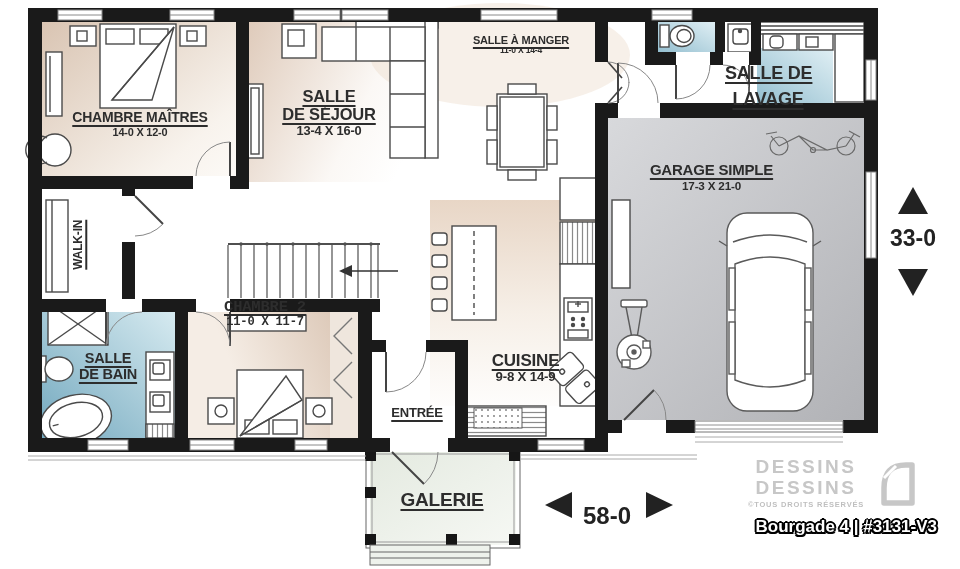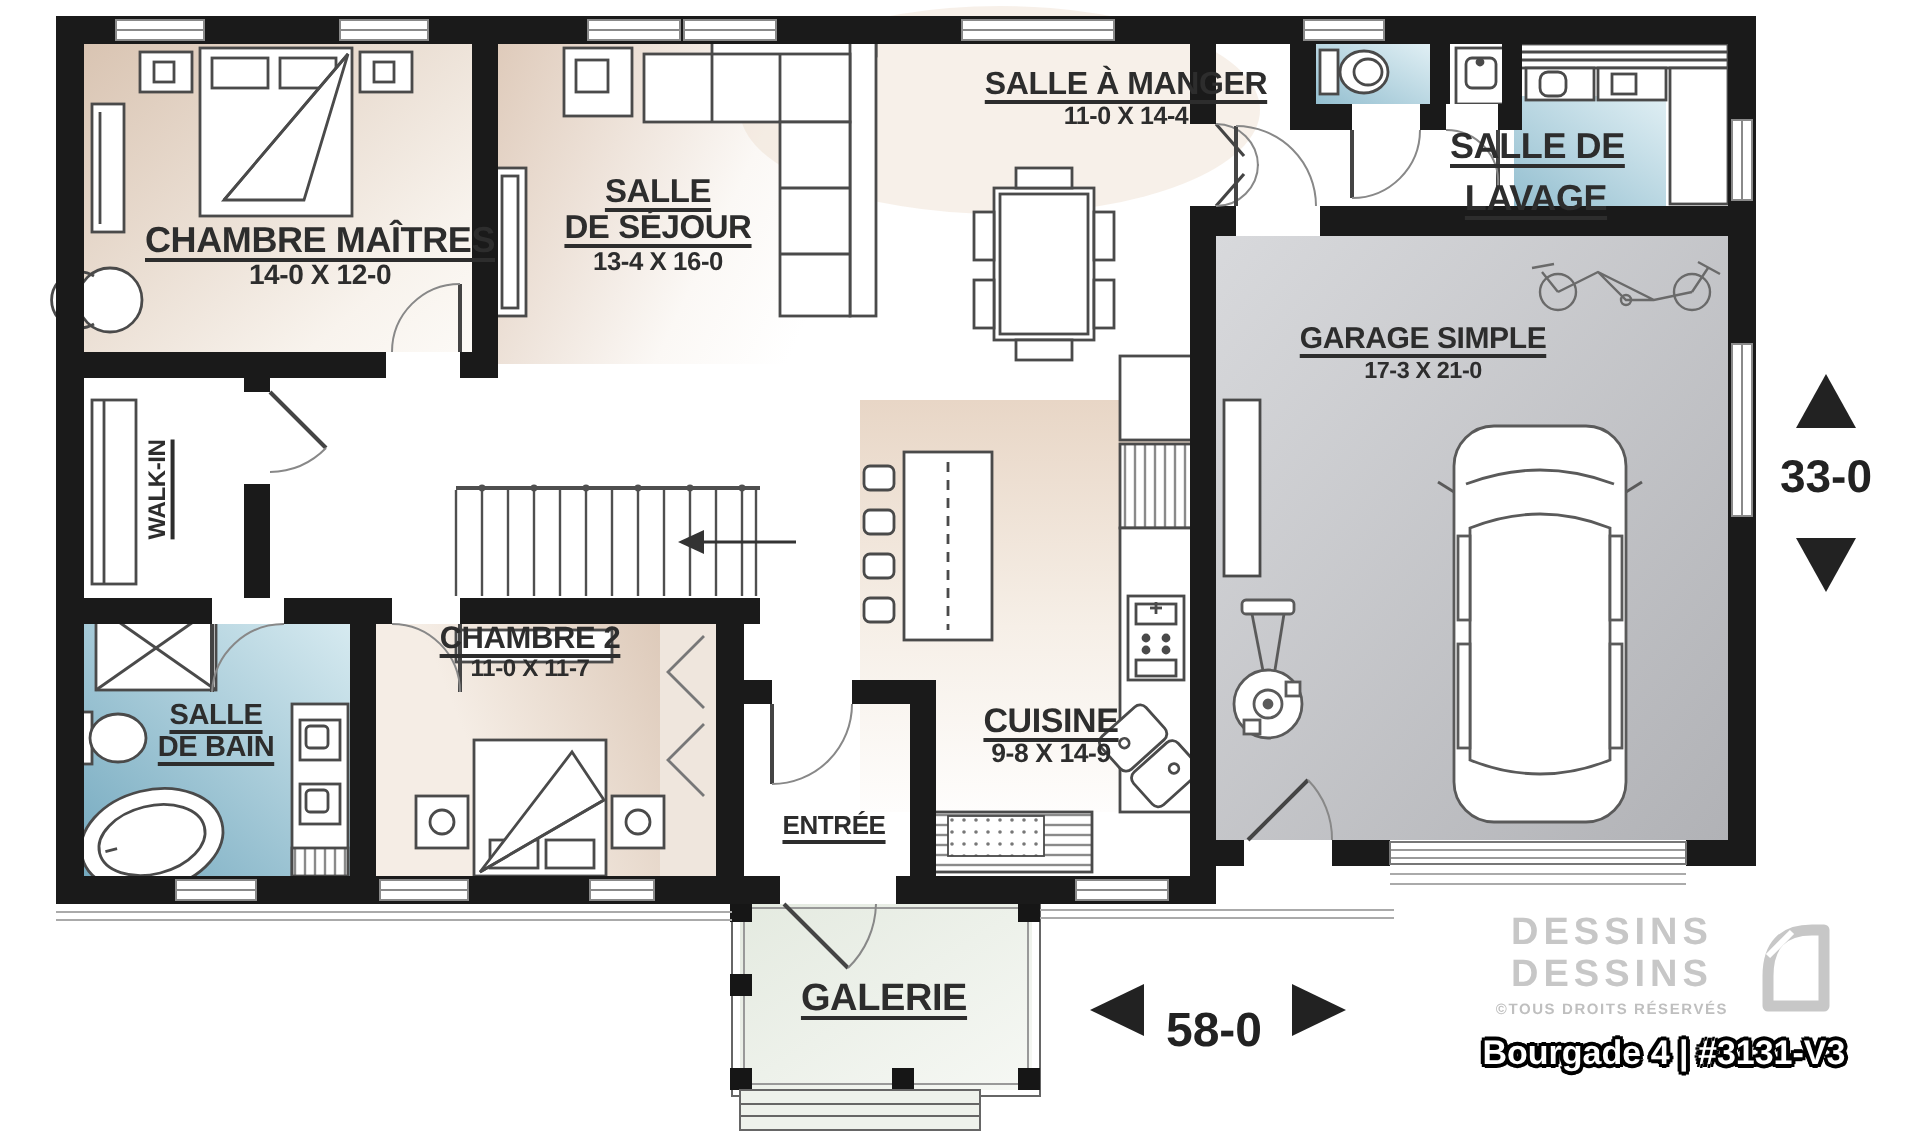--- a/index.html
+++ b/index.html
@@ -10,21 +10,21 @@
   .lbl{position:absolute;text-align:center;color:#2d2d2d;font-weight:bold;
        line-height:1.12;letter-spacing:-0.2px;white-space:nowrap;}
   .rn{text-decoration:underline;text-decoration-thickness:1.5px;text-underline-offset:2.5px;}
   .sz{font-size:0.78em;}
   .dim{position:absolute;text-align:center;color:#222;font-weight:bold;letter-spacing:0;}
   .walkin{transform:rotate(-90deg);transform-origin:center;}
   .brand{position:absolute;left:740px;top:456px;width:132px;text-align:center;
          color:#c7c7c7;font-weight:bold;}
   .brand .b1{font-size:19px;letter-spacing:2.5px;line-height:21px;}
   .brand .b2{font-size:7.5px;letter-spacing:0.8px;color:#bfbfbf;margin-top:2px;font-weight:bold;}
-  .plan-title{position:absolute;left:727px;top:517px;width:210px;text-align:center;
+  .plan-title{position:absolute;left:727px;top:517px;width:210px;text-align:right;
        font-size:17px;font-weight:bold;color:#fff;letter-spacing:0;
        text-shadow:-1.5px -1.5px 0 #000,1.5px -1.5px 0 #000,-1.5px 1.5px 0 #000,
                    1.5px 1.5px 0 #000,0 -2px 0 #000,0 2px 0 #000,-2px 0 0 #000,2px 0 0 #000;}
 </style>
 </head>
 <body>
 
 <div class="stage">
 
 <svg width="960" height="569" viewBox="0 0 960 569">
@@ -521,49 +521,49 @@
   </g>
 
   <g>
     <path d="M884,503 L884,488 Q884,465 906,465 L912,465 L912,503 Z" fill="none" stroke="#c7c7c7" stroke-width="5.5" stroke-linejoin="round"></path>
     <line x1="884" y1="478" x2="896" y2="466" stroke="#ffffff" stroke-width="3"></line>
   </g>
 </svg>
 
 <div class="labels">
 
-  <div class="lbl" style="left:62px;top:110px;width:196px;font-size:18px;">
+  <div class="lbl" style="left:42px;top:110px;width:196px;font-size:14px;">
     <div class="rn">CHAMBRE MAÎTRES</div>
     <div class="sz">14-0 X 12-0</div>
   </div>
 
   <div class="lbl" style="left:269px;top:87px;width:120px;font-size:16.5px;">
     <div class="rn">SALLE</div>
     <div class="rn">DE SÉJOUR</div>
     <div class="sz">13-4 X 16-0</div>
   </div>
 
-  <div class="lbl" style="left:437px;top:34px;width:168px;font-size:16px;padding-left:42px;">
+  <div class="lbl" style="left:437px;top:34px;width:168px;font-size:11px;">
     <div class="rn">SALLE À MANGER</div>
     <div class="sz">11-0 X 14-4</div>
   </div>
 
   <div class="lbl" style="left:725px;top:60px;width:86px;font-size:18px;line-height:1.45;">
     <div class="rn">SALLE DE</div>
     <div class="rn">LAVAGE</div>
   </div>
 
   <div class="lbl" style="left:644px;top:162px;width:135px;font-size:15px;">
     <div class="rn">GARAGE SIMPLE</div>
     <div class="sz">17-3 X 21-0</div>
   </div>
 
   <div class="lbl walkin rn" style="left:29px;top:238px;width:100px;font-size:12px;">WALK-IN</div>
 
-  <div class="lbl" style="left:206px;top:311px;width:118px;font-size:15.5px;">
+  <div class="lbl" style="left:206px;top:299px;width:118px;font-size:15.5px;font-family:Liberation Mono, monospace;">
     <div class="rn">CHAMBRE 2</div>
     <div class="sz">11-0 X 11-7</div>
   </div>
 
   <div class="lbl" style="left:65px;top:350px;width:86px;font-size:14.5px;">
     <div class="rn">SALLE</div>
     <div class="rn">DE BAIN</div>
   </div>
 
   <div class="lbl" style="left:463px;top:330px;width:125px;font-size:17px;margin-top:21px;">

